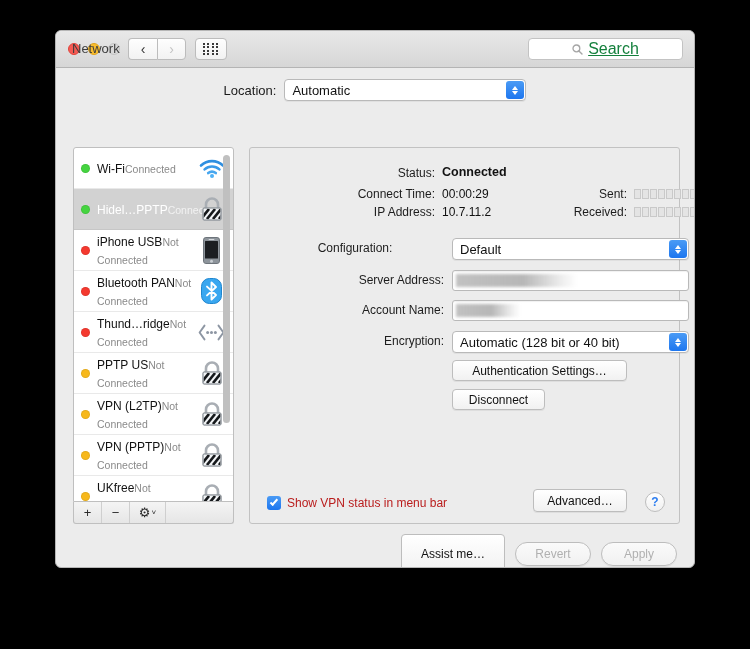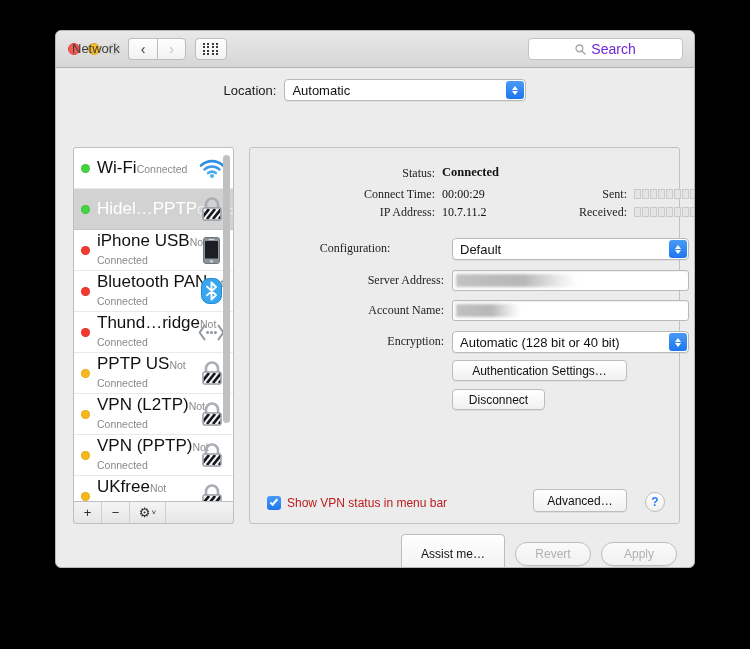--- a/index.html
+++ b/index.html
@@ -92,21 +92,21 @@
   #search-field {
     position: absolute;
     right: 11px; top: 7px;
     width: 155px; height: 22px;
     background: #fff;
     border: 1px solid #c3c3c3;
     border-radius: 4px;
     display: flex; align-items: center; justify-content: center;
     gap: 5px;
   }
-  #search-field .ph { font-size: 14px; color: #6d28d9; }
+  #search-field .ph { font-size: 16px; color: #15803d; text-decoration: underline; }
 
   
   #location-row {
     position: absolute;
     left: 0; right: 0; top: 48px;
     display: flex; align-items: center; justify-content: center;
     gap: 8px;
   }
   #location-label { font-size: 13px; color: #1a1a1a; }
 
@@ -171,21 +171,21 @@
   }
   .service-row.selected { background: #d2d2d2; border-bottom-color: #c6c6c6; }
 
   .dot { width: 9px; height: 9px; border-radius: 50%; flex: none; }
   .dot.green  { background: #45d440; box-shadow: inset 0 0 0 1px rgba(0,0,0,0.08); }
   .dot.red    { background: #f4392f; box-shadow: inset 0 0 0 1px rgba(0,0,0,0.08); }
   .dot.yellow { background: #f7b81b; box-shadow: inset 0 0 0 1px rgba(0,0,0,0.08); }
 
   .svc-text { margin-left: 7px; flex: 1 1 auto; min-width: 0; }
   .svc-name {
-    font-size: 17px; color: #111; line-height: 15px;
+    font-size: 12px; color: #111; line-height: 15px;
     white-space: nowrap; overflow: hidden;
   }
   .svc-state { font-size: 10.5px; color: #8a8a8a; line-height: 13px; }
   .service-row.selected .svc-name  { color: #ffffff; }
   .service-row.selected .svc-state { color: #f2f2f2; }
 
   .svc-icon {
     width: 27px; height: 27px;
     flex: none;
     margin-right: 8px;
@@ -229,21 +229,21 @@
   
   #detail {
     position: absolute;
     left: 193px; top: 34px;
     width: 431px; height: 377px;
     background: #ececec;
     border: 1px solid #c2c2c2;
     border-radius: 3px;
   }
 
-  .row { position: absolute; display: flex; align-items: center; font-family: Liberation Serif, serif; }
+  .row { position: absolute; display: flex; align-items: center; }
   .lbl { font-size: 12px; color: #1d1d1d; text-align: right; }
   .val { font-size: 12px; color: #111; }
   .val.bold { font-weight: bold; font-size: 12.5px; }
 
   
   .tofu { display: flex; gap: 1px; }
   .tofu i {
     display: block;
     width: 7px; height: 10px;
     border: 1px solid #c9c9c9;

